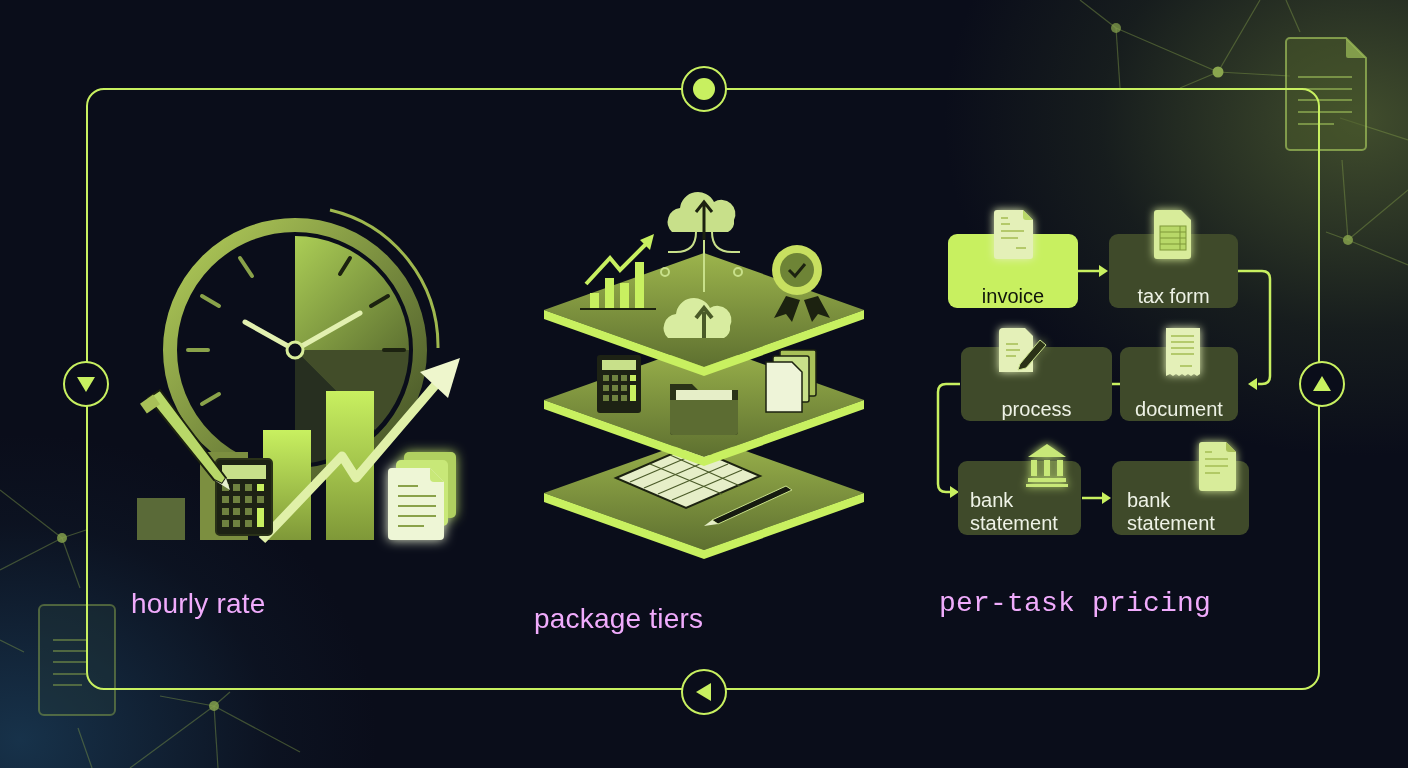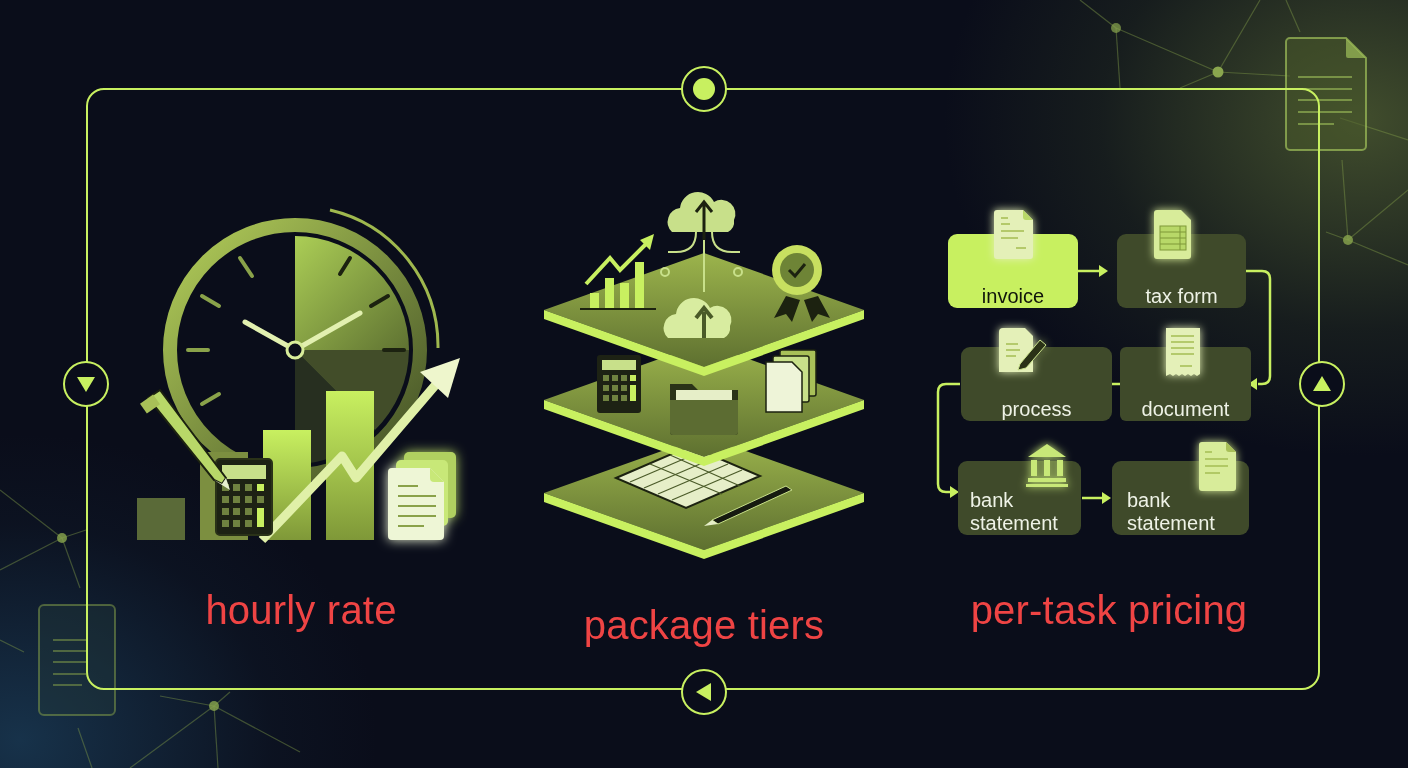--- a/index.html
+++ b/index.html
@@ -15,21 +15,21 @@
   .frame {
     position:absolute; left:86px; top:88px; width:1234px; height:602px;
     border:2.5px solid #c8f060; border-radius:18px; box-sizing:border-box;
   }
   .node-btn {
     position:absolute; width:46px; height:46px; border-radius:50%;
     border:2.5px solid #c8f060; background:#0a0d1a; box-sizing:border-box;
     display:flex; align-items:center; justify-content:center; cursor:pointer;
   }
   .caption {
-    position:absolute; color:#ef4444; font-size:40px; text-align:center;
+    position:absolute; color:#f0abfc; font-size:28px; text-align:left;
     width:340px; letter-spacing:0.2px;
   }
   .flow-box {
     position:absolute; border-radius:9px; background:#3f4a2a;
     color:#eef2e6; font-size:20px; box-sizing:border-box;
     display:flex; align-items:flex-end; justify-content:center; text-align:center;
   }
   .flow-box.active { background:#c8f060; color:#10140a; }
   .flow-box.left { justify-content:flex-start; padding-left:12px; text-align:left; line-height:23px; padding-top:10px; }
   .flow-box .lbl { display:block; }
@@ -321,24 +321,24 @@
     <path d="M1248 384 L1257 378 L1257 390 Z"></path>
     <path d="M1089 384 L1098 378 L1098 390 Z"></path>
     <path d="M959 492 L950 486 L950 498 Z"></path>
     <path d="M1111 498 L1102 492 L1102 504 Z"></path>
   </g>
 </svg>
 
 <div class="flow-box active" style="left:948px; top:234px; width:130px; height:74px; padding-top:12px;">
   <span>invoice</span>
 </div>
-<div class="flow-box" style="left:1109px; top:234px; width:129px; height:74px; padding-top:24px;margin-left:8px;">
+<div class="flow-box" style="left:1109px; top:234px; width:129px; height:74px; padding-top:24px;">
   <span>tax form</span>
 </div>
-<div class="flow-box" style="left:1120px; top:347px; width:131px; height:74px; border-radius:6px;">
+<div class="flow-box" style="left:1120px; top:347px; width:118px; height:74px; ">
   <span>document</span>
 </div>
 <div class="flow-box" style="left:961px; top:347px; width:151px; height:74px; padding-top:26px;">
   <span>process</span>
 </div>
 <div class="flow-box left" style="left:958px; top:461px; width:123px; height:74px;">
   <div>
     <span class="lbl">bank</span>
     <span class="lbl">statement</span>
   </div>
@@ -412,14 +412,14 @@
     <path d="M1202 442 h24 l10 10 v36 a3 3 0 0 1 -3 3 h-31 a3 3 0 0 1 -3 -3 v-43 a3 3 0 0 1 3 -3z" fill="#d8ec9a"></path>
     <path d="M1226 442 v7 a3 3 0 0 0 3 3 h7z" fill="#a8c058"></path>
     <g stroke="#a8c058" stroke-width="1.6">
           <line x1="1205" y1="452" x2="1212" y2="452"></line>
           <line x1="1205" y1="459" x2="1228" y2="459"></line>
           <line x1="1205" y1="466" x2="1228" y2="466"></line>
           <line x1="1205" y1="473" x2="1220" y2="473"></line>
         </g>
   </g>
 </svg>
-<div class="caption" style="left:939px; top:588px;">per-task pricing</div>
+<div class="caption" style="left:939px; top:588px;font-family:Liberation Mono, monospace;">per-task pricing</div>
 </div>
 
 </body></html>

